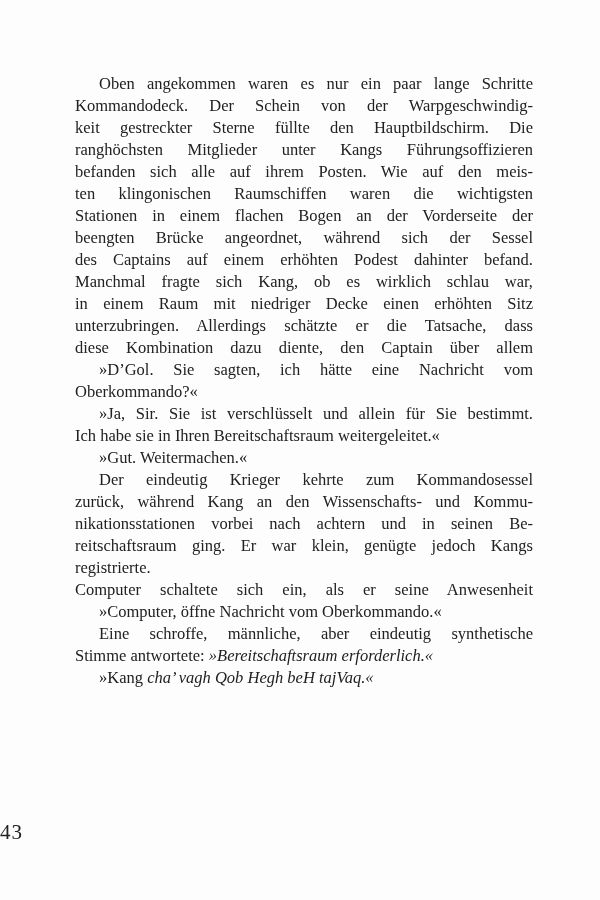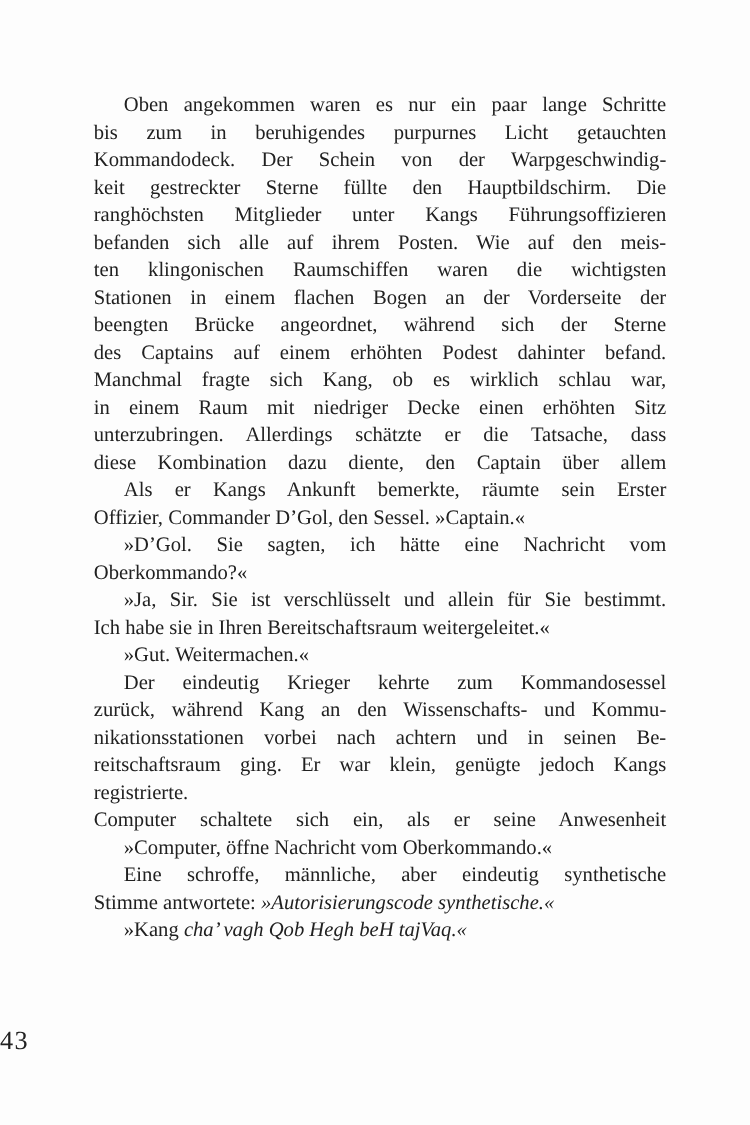--- a/index.html
+++ b/index.html
@@ -64,37 +64,32 @@
     color: var(--ink);
   }
 </style>
 </head>
 <body>
 
 <div class="page">
   <div class="text-block" id="text-block">
       <p class="para">
         <span class="line first"><span>Oben angekommen waren es nur ein paar lange Schritte</span></span>
-        <span class="line"><span>bis zum in beruhigendes purpurnes Licht getauchten</span></span>
         <span class="line"><span>Kommandodeck. Der Schein von der Warpgeschwindig-</span></span>
         <span class="line"><span>keit gestreckter Sterne füllte den Hauptbildschirm. Die</span></span>
         <span class="line"><span>ranghöchsten Mitglieder unter Kangs Führungsoffizieren</span></span>
         <span class="line"><span>befanden sich alle auf ihrem Posten. Wie auf den meis-</span></span>
         <span class="line"><span>ten klingonischen Raumschiffen waren die wichtigsten</span></span>
         <span class="line"><span>Stationen in einem flachen Bogen an der Vorderseite der</span></span>
-        <span class="line"><span>beengten Brücke angeordnet, während sich der Sterne</span></span>
+        <span class="line"><span>beengten Brücke angeordnet, während sich der Sessel</span></span>
         <span class="line"><span>des Captains auf einem erhöhten Podest dahinter befand.</span></span>
         <span class="line"><span>Manchmal fragte sich Kang, ob es wirklich schlau war,</span></span>
         <span class="line"><span>in einem Raum mit niedriger Decke einen erhöhten Sitz</span></span>
         <span class="line"><span>unterzubringen. Allerdings schätzte er die Tatsache, dass</span></span>
         <span class="line"><span>diese Kombination dazu diente, den Captain über allem</span></span>
-      </p>
-      <p class="para">
-        <span class="line first"><span>Als er Kangs Ankunft bemerkte, räumte sein Erster</span></span>
-        <span class="line last"><span>Offizier, Commander D’Gol, den Sessel. »Captain.«</span></span>
       </p>
       <p class="para">
         <span class="line first"><span>»D’Gol. Sie sagten, ich hätte eine Nachricht vom</span></span>
         <span class="line last"><span>Oberkommando?«</span></span>
       </p>
       <p class="para">
         <span class="line first"><span>»Ja, Sir. Sie ist verschlüsselt und allein für Sie bestimmt.</span></span>
         <span class="line last"><span>Ich habe sie in Ihren Bereitschaftsraum weitergeleitet.«</span></span>
       </p>
       <p class="para">
@@ -106,20 +101,20 @@
         <span class="line"><span>nikationsstationen vorbei nach achtern und in seinen Be-</span></span>
         <span class="line"><span>reitschaftsraum ging. Er war klein, genügte jedoch Kangs</span></span>
         <span class="line last"><span>registrierte.</span></span>
         <span class="line"><span>Computer schaltete sich ein, als er seine Anwesenheit</span></span>
       </p>
       <p class="para">
         <span class="line first last"><span>»Computer, öffne Nachricht vom Oberkommando.«</span></span>
       </p>
       <p class="para">
         <span class="line first"><span>Eine schroffe, männliche, aber eindeutig synthetische</span></span>
-        <span class="line last"><span>Stimme antwortete: </span><i>»Autorisierungscode synthetische.«</i></span>
+        <span class="line last"><span>Stimme antwortete: </span><i>»Bereitschaftsraum erforderlich.«</i></span>
       </p>
       <p class="para">
         <span class="line first last"><span>»Kang </span><i>cha’ vagh Qob Hegh beH tajVaq.«</i></span>
       </p>
     </div>
   <div class="page-number">43</div>
 </div>
 
 </body></html>

